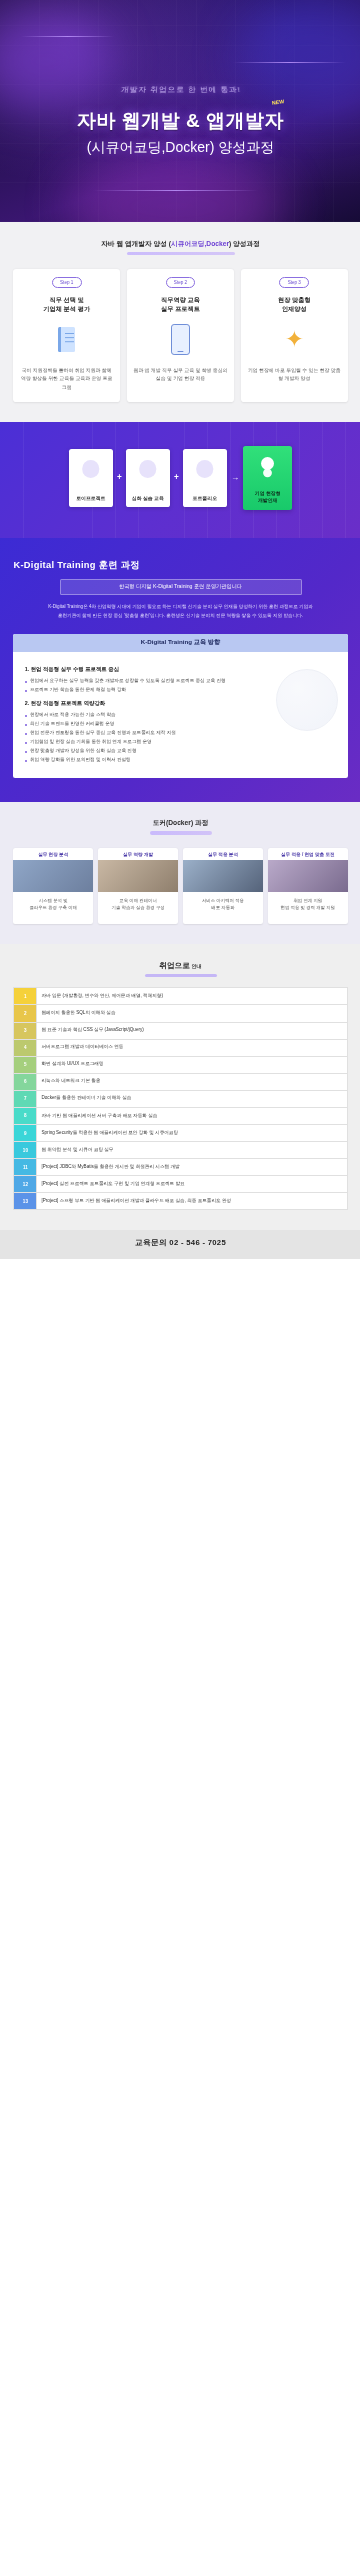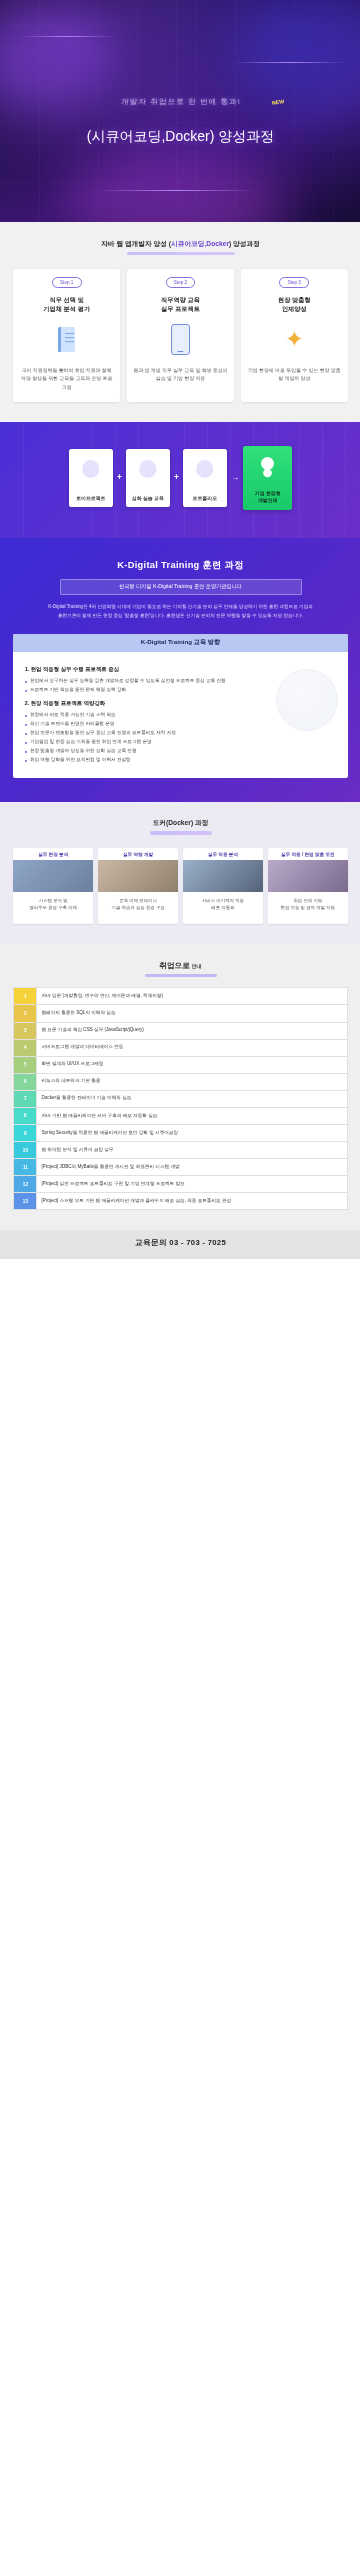--- a/index.html
+++ b/index.html
@@ -172,21 +172,21 @@
     width: 13.4px; height: 13.4px; border-radius: 50%; background: #ffffff; margin-bottom: 20.6px;
     box-shadow: 0 9.3px 0 -2.1px rgba(255,255,255,.95);
   }
 
   
   .band-kdt {
     background: linear-gradient(135deg, #3c2bd4 0%, #5328c9 60%, #6a2cc4 100%);
     padding: 20.6px 13.4px 24px;
     position: relative; overflow: hidden;
   }
-  .kdt-title { text-align:center; color:#ffffff; font-size: 9.3px; font-weight: bold; letter-spacing: 0.3px; }
+  .kdt-title { color:#ffffff; font-size: 9.3px; font-weight: bold; letter-spacing: 0.3px; }
   .kdt-bar {
     margin: 7.2px auto 8.2px; max-width: 242px;
     background: rgba(255,255,255,.14);
     border: 0.5px solid rgba(255,255,255,.35);
     color: #ffffff; font-size: 5.2px; text-align:center;
     padding: 3.6px 4.1px; border-radius: 1.5px;
   }
   .kdt-desc {
     max-width: 268px; margin: 0 auto;
     color: #e2dcff; font-size: 4.6px; line-height: 1.85; text-align: center;
@@ -249,20 +249,21 @@
   <div class="grid-lines"></div>
   <div class="glow-a"></div>
   <div class="glow-b"></div>
   <div class="glow-c"></div>
   <div class="streak" style="left:20.6px; top:36px; width:93px;"></div>
   <div class="streak" style="right:15.5px; top:62px; width:113px;"></div>
   <div class="streak" style="left:93px; bottom:31px; width:165px;"></div>
 
   <div class="hero-inner">
     <div class="hero-kicker">개발자 취업으로 한 번에 통과!</div>
+    <div class="hero-title">자바 웹개발 &amp; 앱개발자</div>
     <div class="hero-sub">(시큐어코딩,Docker) 양성과정</div>
   </div>
   <div class="hero-badge">NEW</div>
 </section>
 
 <section class="sec bg-light">
   <div class="sec-title-bar">
     <span>자바 웹 앱개발자 양성 (</span><span class="hl">시큐어코딩,Docker</span><span>) 양성과정</span>
   </div>
   <div class="sec-underline"></div>
@@ -437,14 +438,14 @@
         <td class="desc">[Project] 실전 프로젝트 포트폴리오 구현 및 기업 연계형 프로젝트 발표</td>
       </tr>
       <tr>
         <td class="num" style="background:#5b93e8">13</td>
         <td class="desc">[Project] 스프링 부트 기반 웹 애플리케이션 개발과 클라우드 배포 실습, 최종 포트폴리오 완성</td>
       </tr>
     </tbody>
   </table>
 </section>
 
-<footer class="footer">교육문의 03 - 703 - 7025</footer>
+<footer class="footer">교육문의 02 - 546 - 7025</footer>
 
 
 </body></html>

